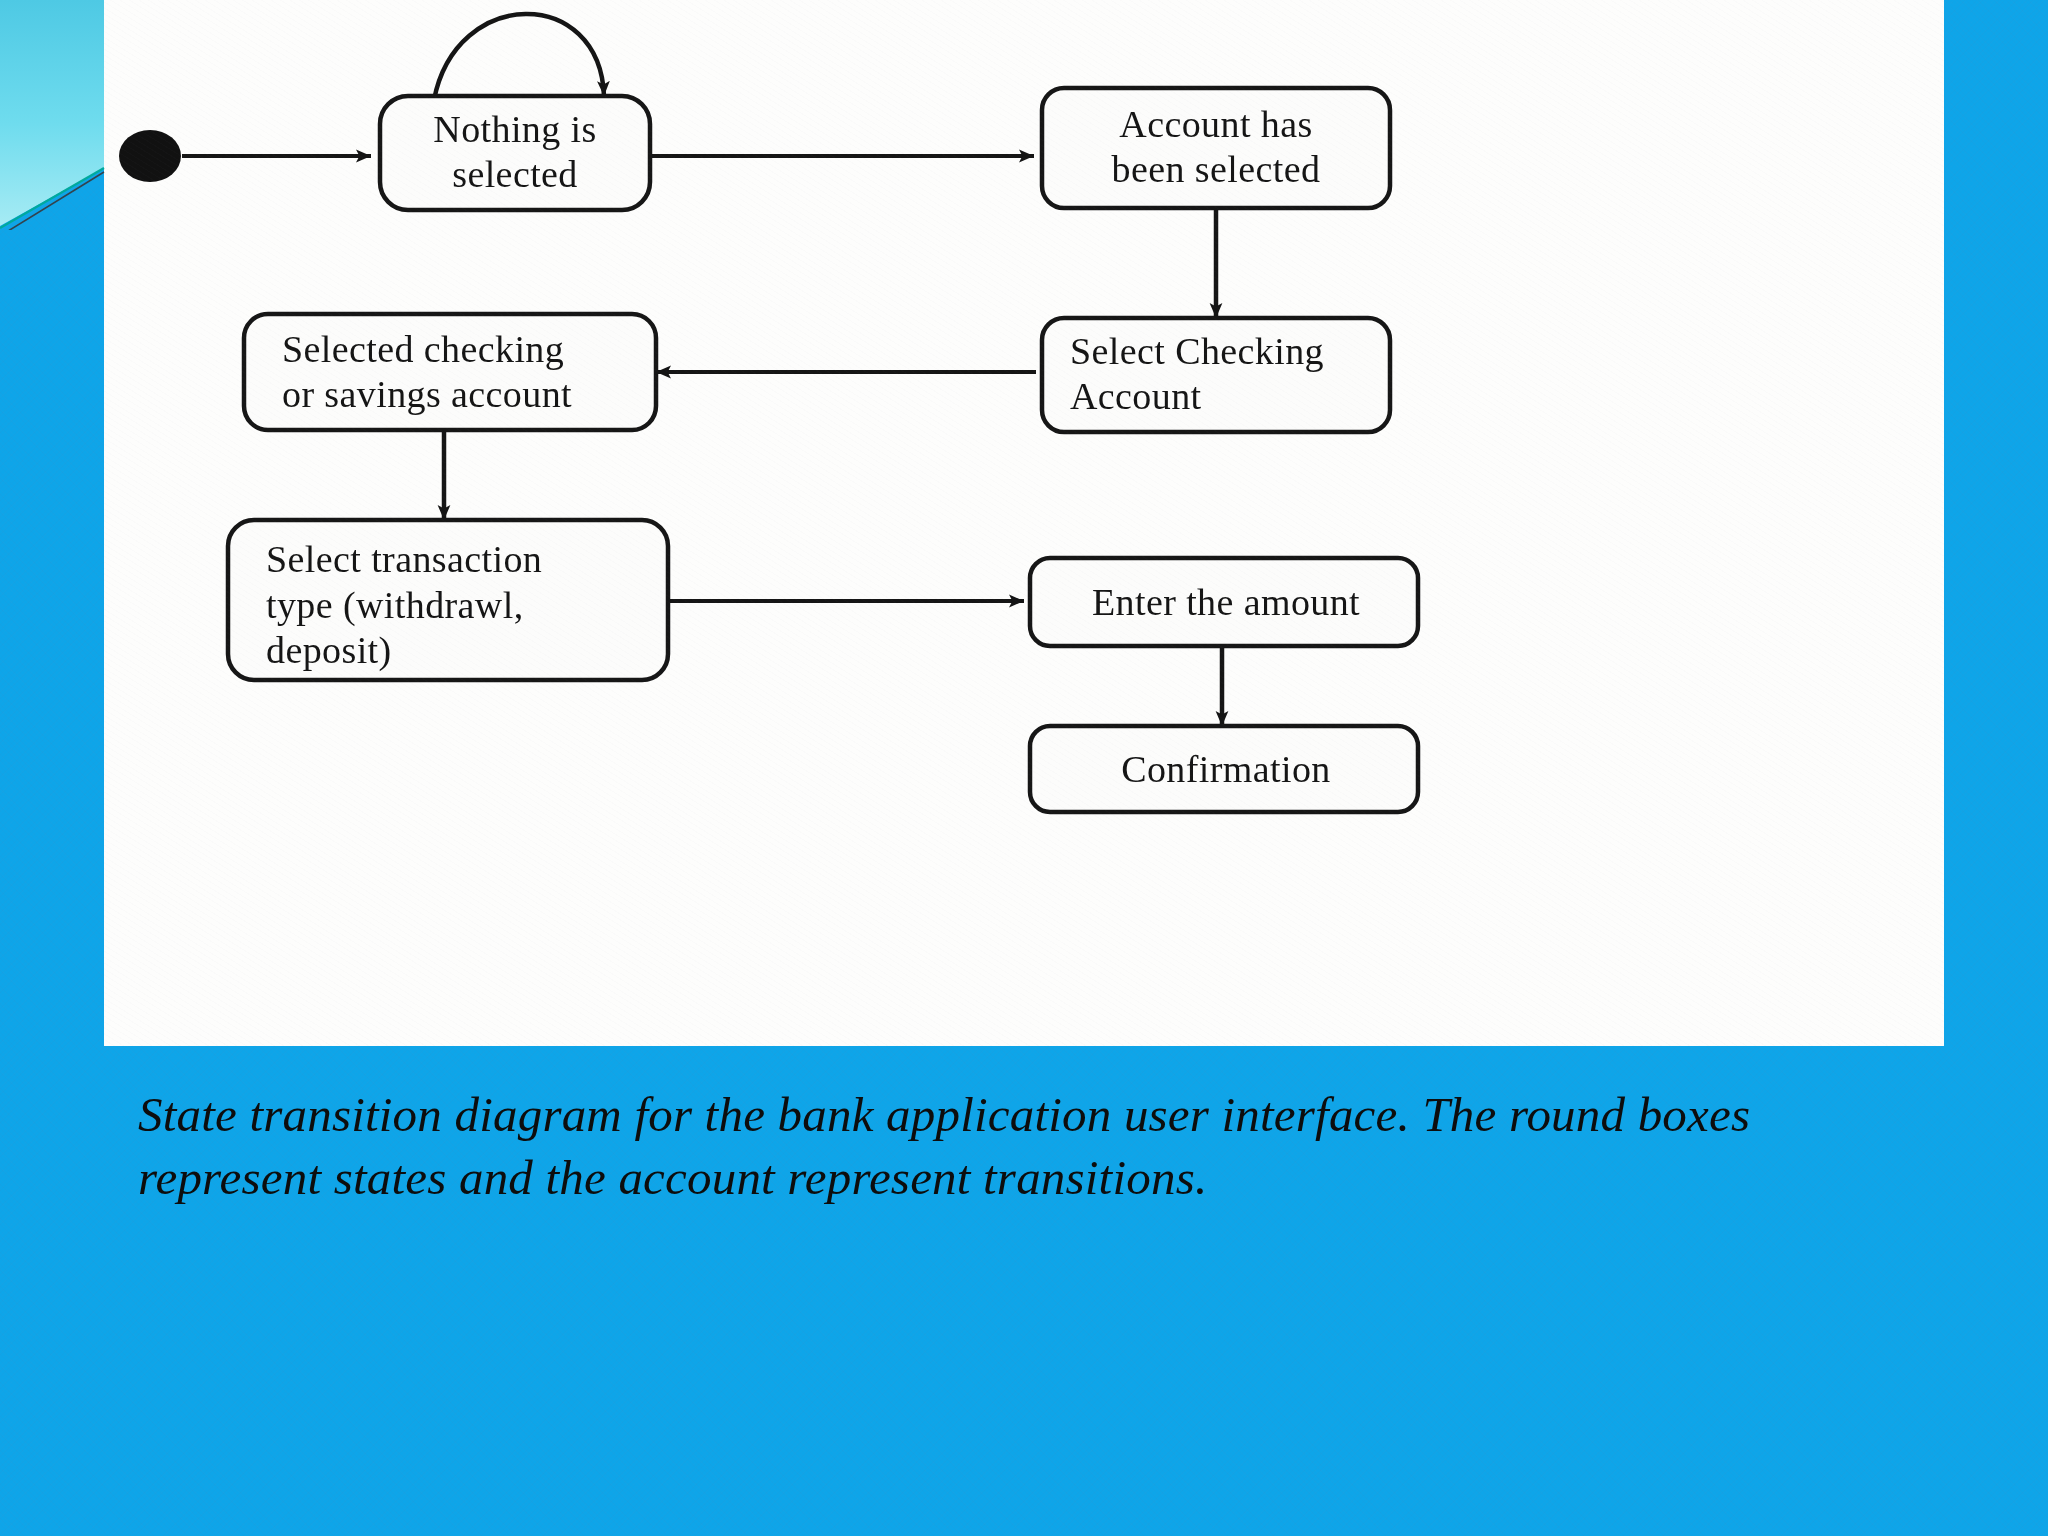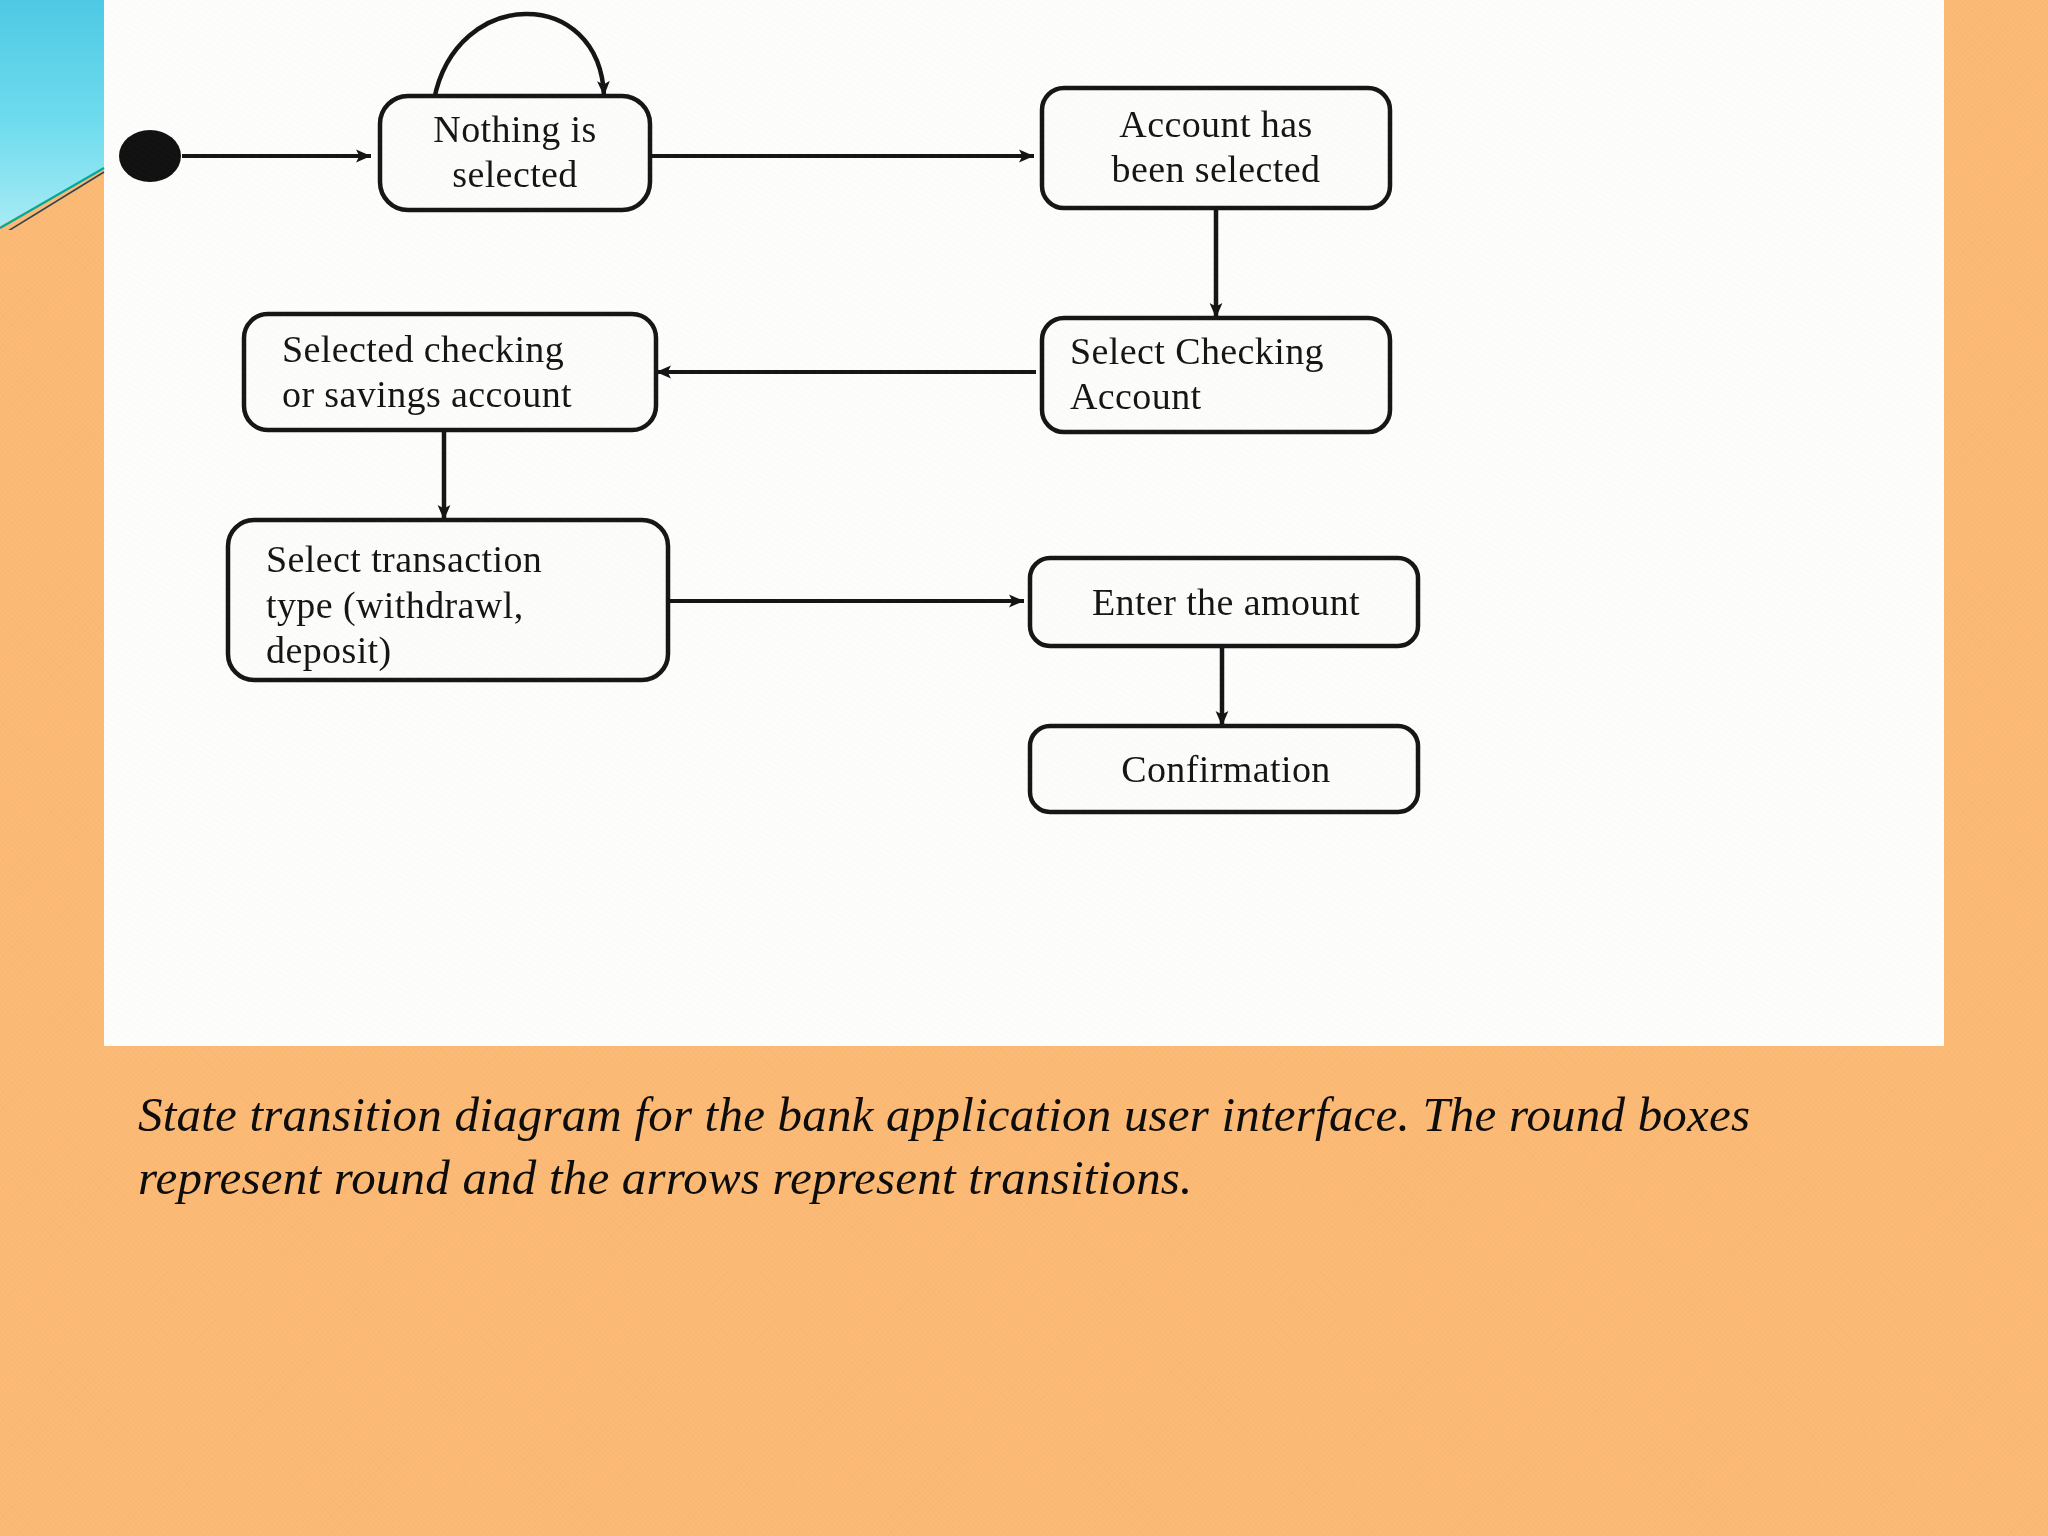--- a/index.html
+++ b/index.html
@@ -15,21 +15,21 @@
     overflow: hidden;
     position: relative;
   }
 
   
   #slide {
     position: absolute;
     left: 0; top: 0;
     width: 2048px;
     height: 1536px;
-    background: #fdba74;
+    background: #0ea5e9;
   }
 
   
   #slide::after {
     content: "";
     position: absolute;
     left: 0; top: 0; right: 0; bottom: 0;
     pointer-events: none;
     background-image:
       repeating-linear-gradient(45deg, rgba(120,120,150,0.030) 0 1px, rgba(0,0,0,0) 1px 4px),
@@ -180,16 +180,16 @@
       <g>
         <rect x="926" y="726" width="388" height="86" rx="20" ry="20" fill="#fcfcfb" stroke="#161616" stroke-width="4.5"></rect>
         <text class="state-label" x="1122" y="782" text-anchor="middle">Confirmation</text>
       </g>
 
     </svg>
   </div>
 
   <div id="caption">
     <span class="cap-line">State transition diagram for the bank application user interface. The round boxes</span>
-    <span class="cap-line">represent round and the arrows represent transitions.</span>
+    <span class="cap-line">represent states and the account represent transitions.</span>
   </div>
 
 </div>
 
 </body></html>

